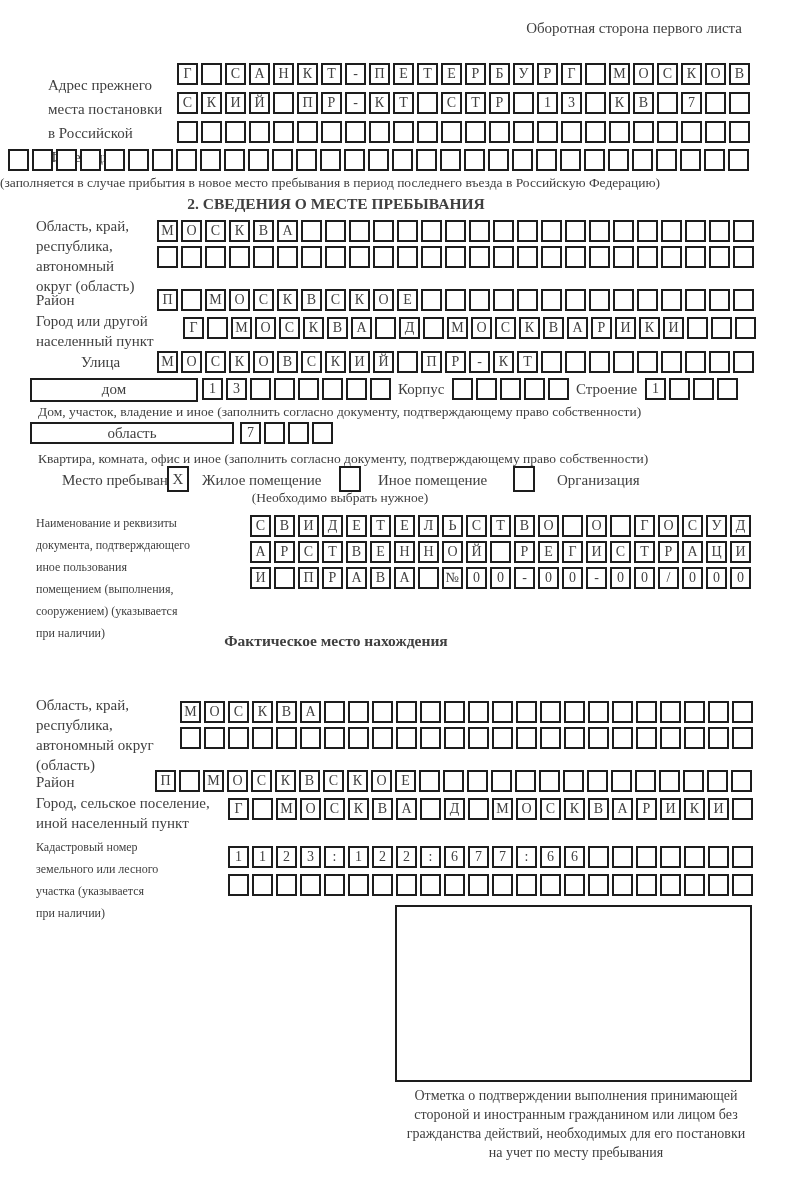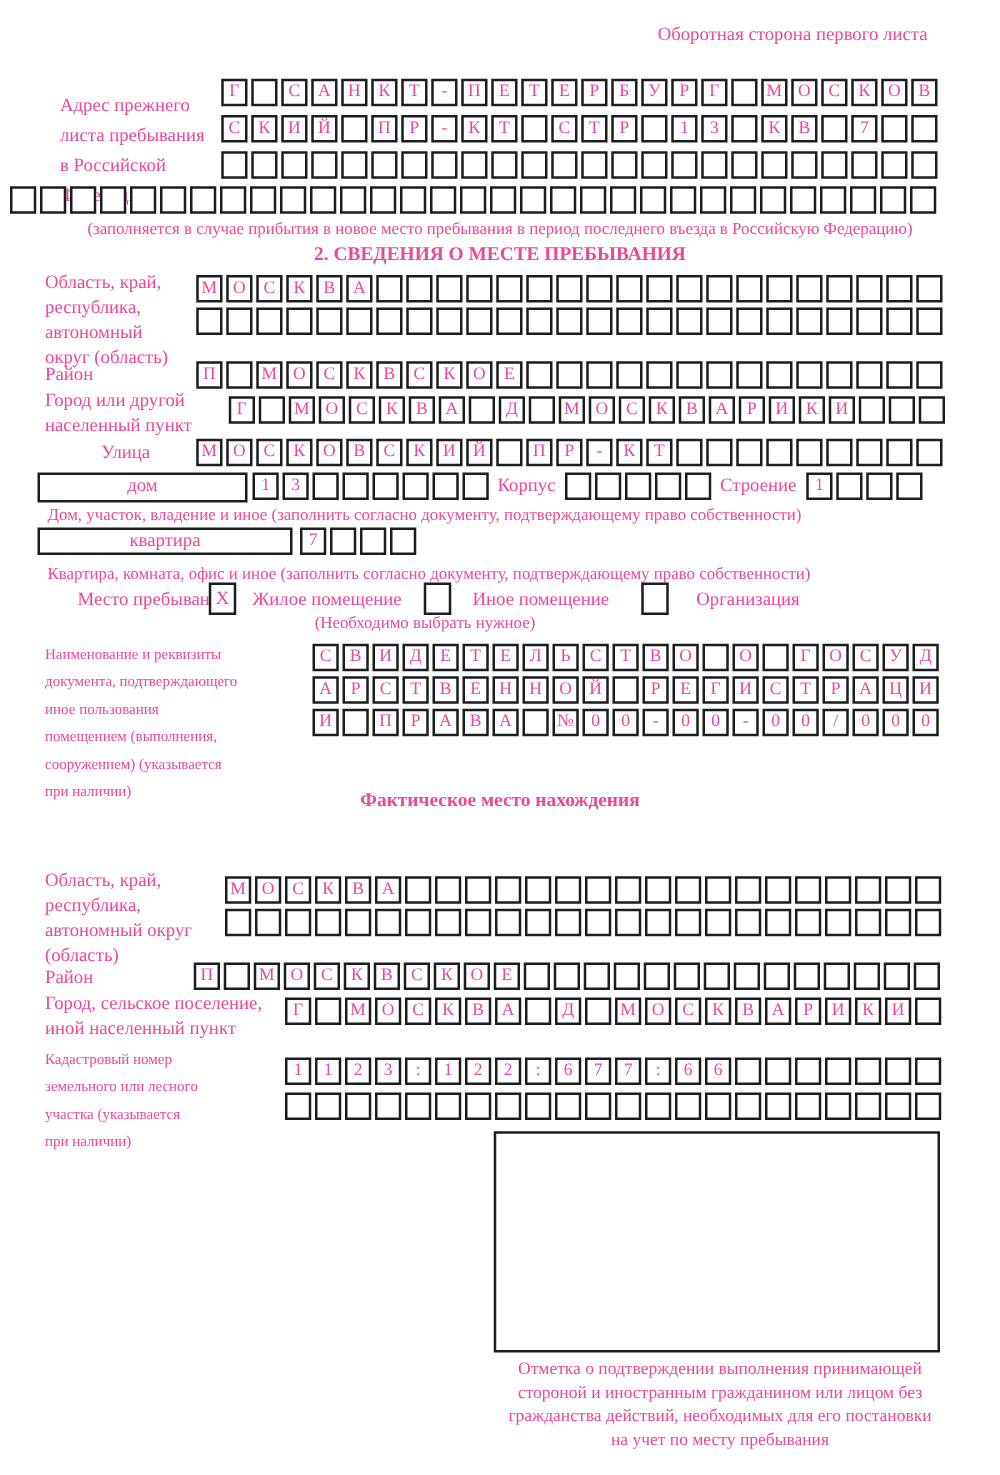--- a/index.html
+++ b/index.html
@@ -1,44 +1,44 @@
 <!DOCTYPE html>
 <html><head>
 <meta charset="utf-8">
 <style>
   html,body{margin:0;padding:0;background:#888;}
   #page{position:relative;width:800px;height:1180px;background:#ffffff;
-        font-family:"Liberation Serif","DejaVu Serif",serif;color:#ec4899;overflow:hidden;}
+        font-family:"Liberation Serif","DejaVu Serif",serif;color:#404040;overflow:hidden;}
   .abs{position:absolute;}
   .cellrow{position:absolute;display:flex;gap:3px;}
   .cell{flex:none;width:21px;height:22px;border:2px solid #1d1d1d;box-sizing:border-box;
         font-size:14px;line-height:17px;text-align:center;background:#fff;}
   .lbl{font-size:15px;line-height:20px;white-space:nowrap;}
   .lbl24{font-size:15px;line-height:24px;white-space:nowrap;}
   .lbl22{font-size:12px;line-height:22px;white-space:nowrap;}
   .cap{font-size:13.5px;white-space:nowrap;}
-  .ttl{font-weight:bold;font-size:15.5px;white-space:nowrap;}
-  .center{width:800px;text-align:center;}
+  .ttl{font-weight:bold;font-size:15.5px;white-space:nowrap;padding-left:16px;}
+  .center{width:640px;text-align:center;}
   .wbox{position:absolute;border:2px solid #1d1d1d;box-sizing:border-box;text-align:center;
         font-size:15px;background:#fff;}
   .chk{position:absolute;width:22px;height:26px;border:2px solid #1d1d1d;box-sizing:border-box;
        text-align:center;font-size:15px;line-height:22px;background:#fff;}
   .bigbox{position:absolute;border:2px solid #1d1d1d;box-sizing:border-box;background:#fff;}
   .botcap{font-size:14px;line-height:19px;text-align:center;}
 </style>
 </head>
 <body>
 
 <div id="page">
 
   <div class="abs lbl" style="top:18px;right:58px;">Оборотная сторона первого листа</div>
 
   <div class="abs lbl24" style="top:61px;left:48px;margin-top:12px;">
     <div>Адрес прежнего</div>
-    <div>листа пребывания</div>
+    <div>места постановки</div>
     <div>в Российской</div>
     <div>Федерации</div>
   </div>
   <div class="cellrow" style="top:63px;left:177px;">
       <span class="cell">Г</span>
       <span class="cell">&nbsp;</span>
       <span class="cell">С</span>
       <span class="cell">А</span>
       <span class="cell">Н</span>
       <span class="cell">К</span>
@@ -321,21 +321,21 @@
     </div>
   <div class="abs lbl" style="top:379px;left:576px;">Строение</div>
   <div class="cellrow" style="top:378px;left:645px;">
       <span class="cell">1</span>
       <span class="cell">&nbsp;</span>
       <span class="cell">&nbsp;</span>
       <span class="cell">&nbsp;</span>
     </div>
   <div class="abs cap" style="top:404px;left:38px;">Дом, участок, владение и иное (заполнить согласно документу, подтверждающему право собственности)</div>
 
-  <div class="wbox" style="top:422px;left:30px;width:204px;height:22px;line-height:18px;">квартира</div>
+  <div class="wbox" style="top:422px;left:30px;width:204px;height:22px;line-height:18px;">область</div>
   <div class="cellrow" style="top:422px;left:240px;">
       <span class="cell">7</span>
       <span class="cell">&nbsp;</span>
       <span class="cell">&nbsp;</span>
       <span class="cell">&nbsp;</span>
     </div>
   <div class="abs cap" style="top:451px;left:38px;">Квартира, комната, офис и иное (заполнить согласно документу, подтверждающему право собственности)</div>
 
   <div class="abs lbl" style="top:470px;left:38px;margin-left:24px;">Место пребывания:</div>
   <div class="chk" style="top:466px;left:167px;">X</div>

